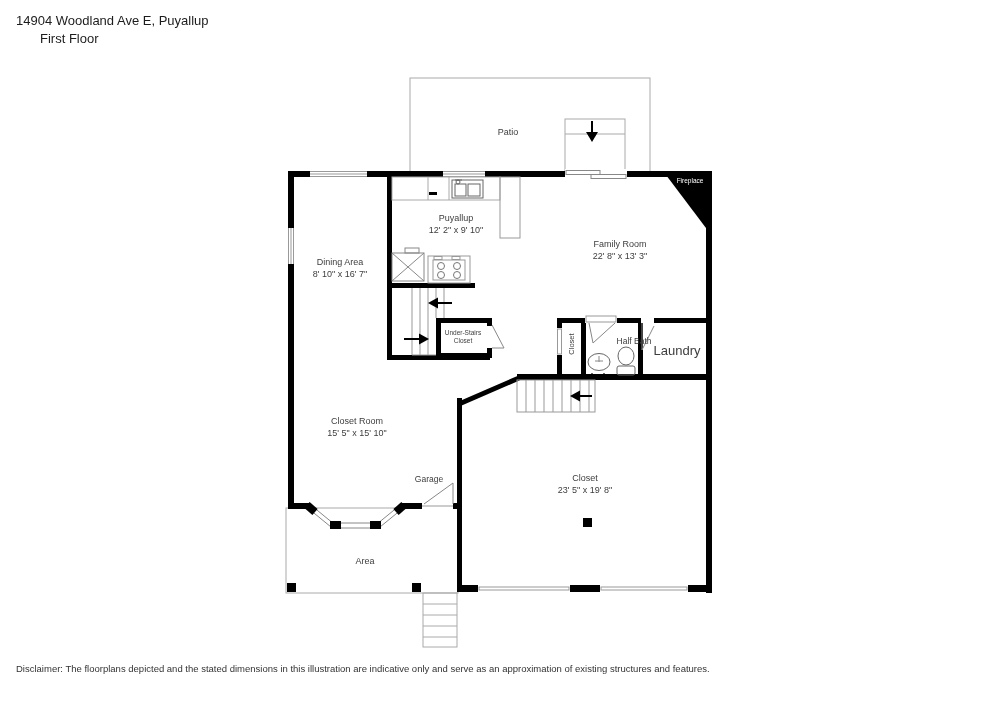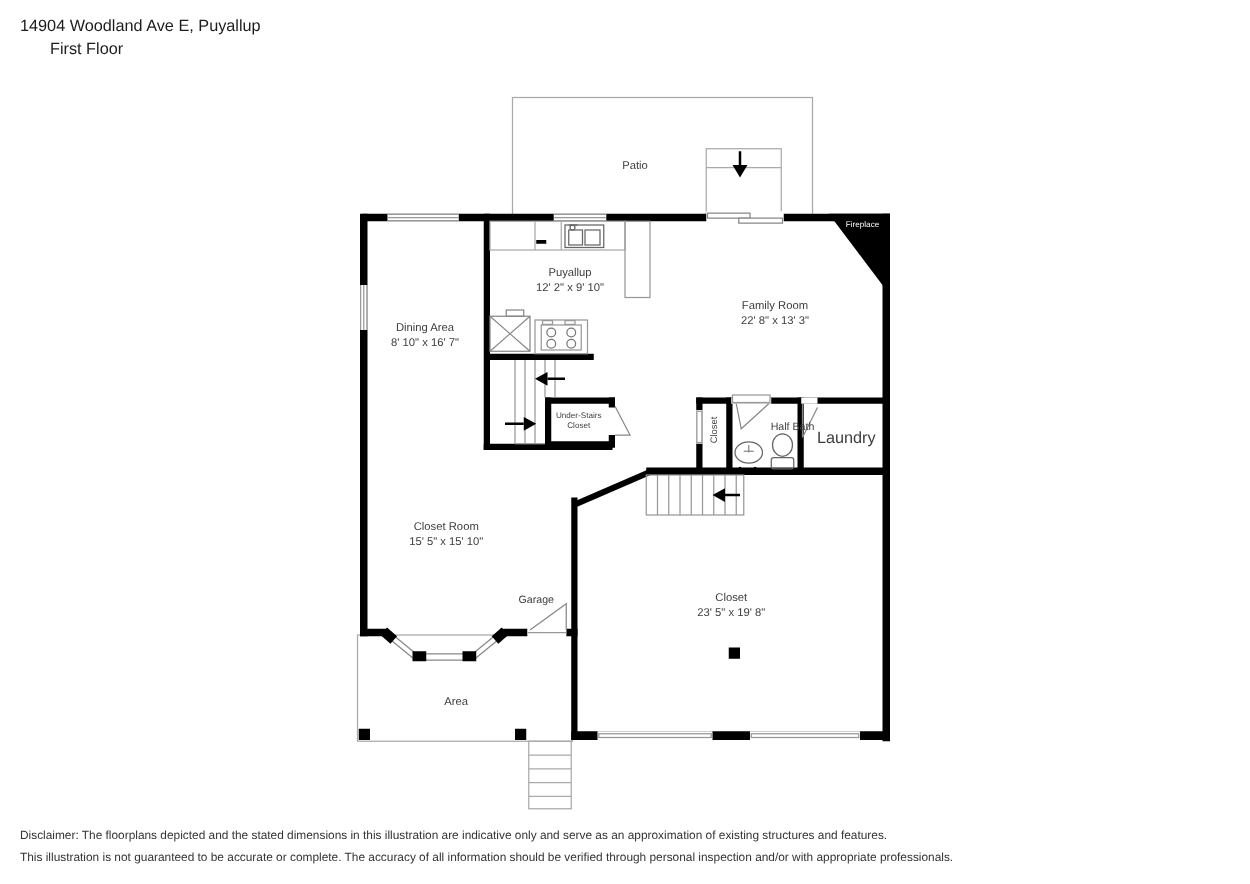--- a/index.html
+++ b/index.html
@@ -277,15 +277,14 @@
     <span>Closet</span>
   </div>
 
   <div class="slabel" style="left:429px;top:479px;font-size:8.5px;">Garage</div>
 
   <div class="slabel" style="left:365px;top:561px;">Area</div>
 
   <div class="fplabel" style="left:690px;top:180px;">Fireplace</div>
 
   <div class="disc l1">Disclaimer: The floorplans depicted and the stated dimensions in this illustration are indicative only and serve as an approximation of existing structures and features.</div>
-  <div class="disc l2">This illustration is not guaranteed to be accurate or complete. The accuracy of all information should be verified through personal inspection and/or with appropriate professionals.</div>
 
 </div>
 
 </body></html>

